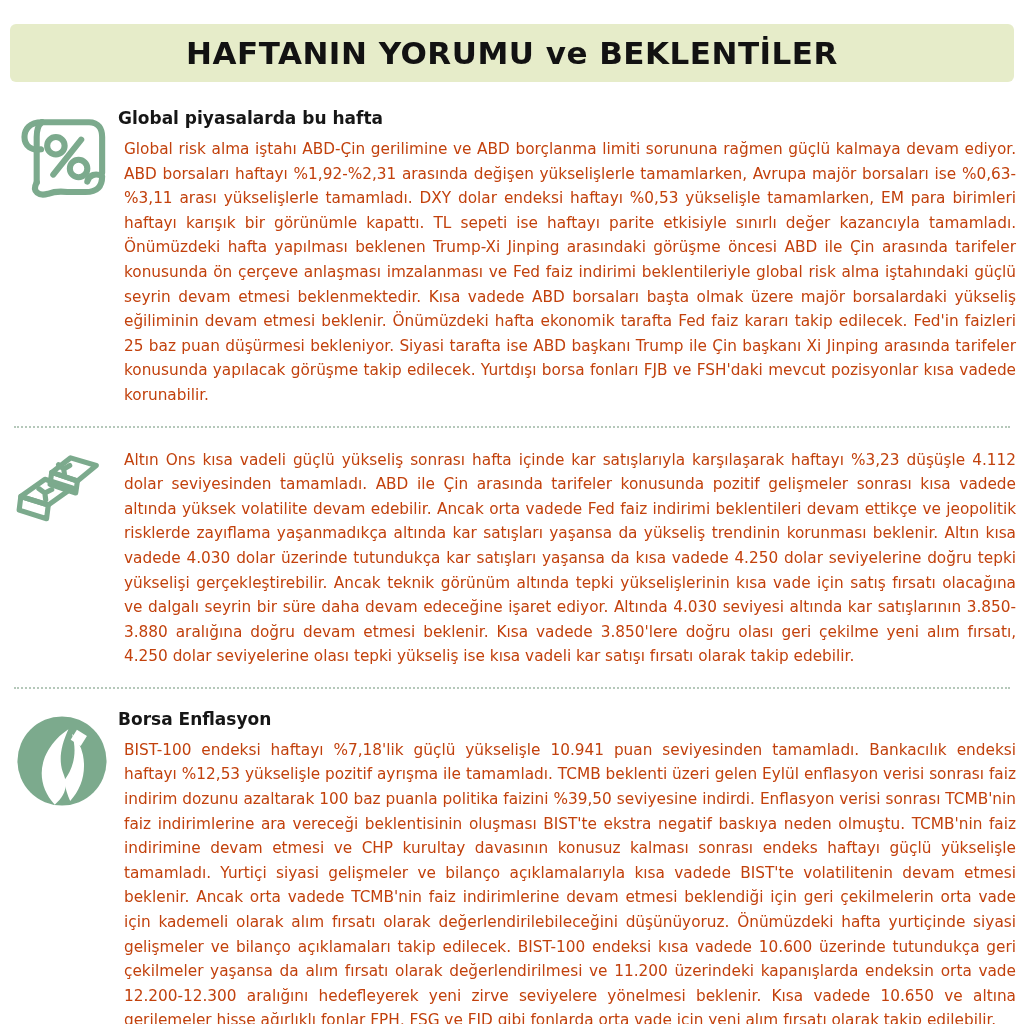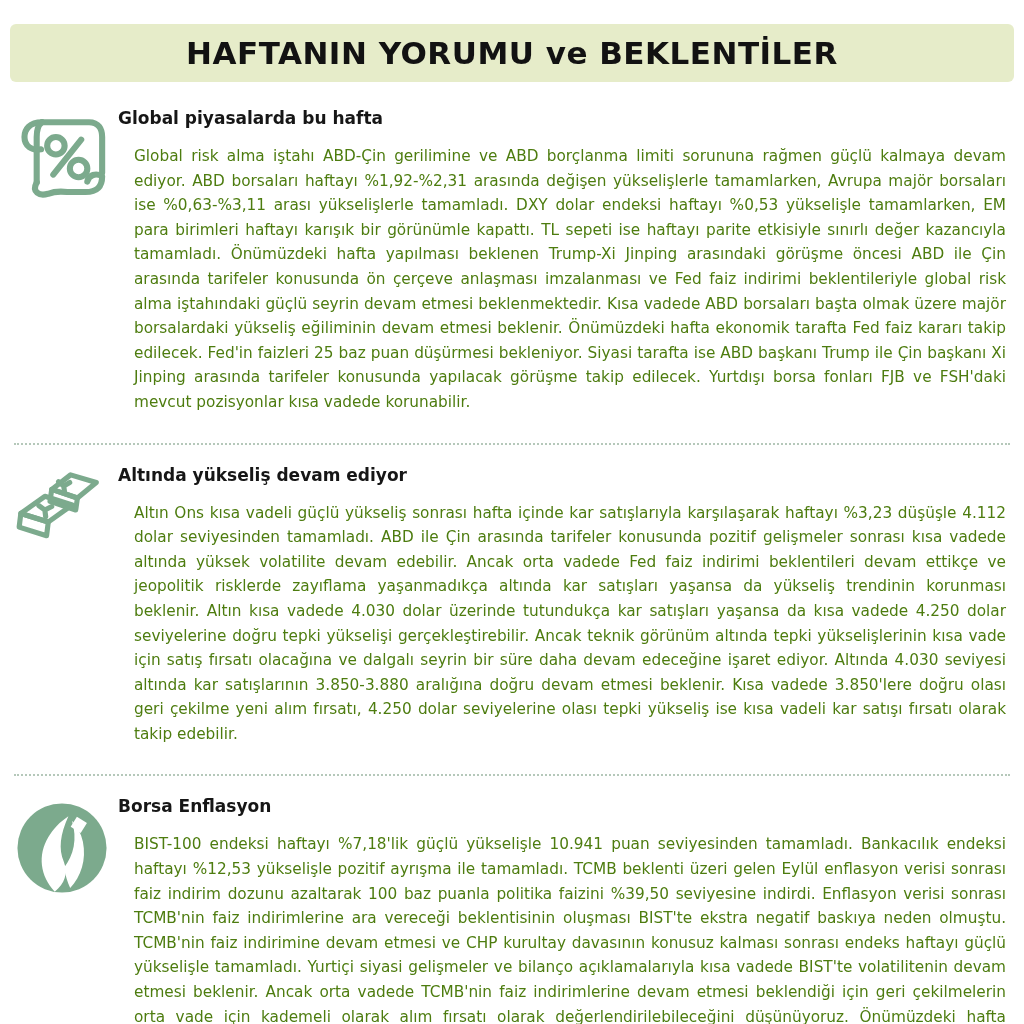--- a/index.html
+++ b/index.html
@@ -22,21 +22,21 @@
   .icon-col{
     width:112px;flex:0 0 112px;display:flex;justify-content:center;
     align-items:flex-start;padding-top:8px;
   }
   .icon-col svg{display:block;}
   .content-col{flex:1;min-width:0;}
   .sec-title{
     margin:6px 0 9px 0;font-size:17px;font-weight:bold;color:#161616;
   }
   .sec-body{
-    margin:16px;font-size:15.3px;line-height:24.6px;color:#4d7c0f;text-align:justify;
+    margin:6px;font-size:15.3px;line-height:24.6px;color:#c2410c;text-align:justify;
   }
   .divider{border:none;border-top:2px dotted #b5c8ba;margin:4px 14px;}
 
   .ic{stroke:#7caa8d;stroke-width:7;fill:none;stroke-linecap:round;stroke-linejoin:round;}
   .ic-thin{stroke:#7caa8d;stroke-width:6;fill:none;stroke-linecap:round;stroke-linejoin:round;}
 </style>
 </head>
 <body>
 
 <div class="page">
@@ -70,21 +70,20 @@
       <svg width="96" height="86" viewBox="0 0 112 96" class="ic-thin">
         <path d="M44 24 L66 7 L96 16 L74 34 Z"></path>
         <path d="M44 24 L74 34 L72 48 L42 38 Z"></path>
         <path d="M58 20 L52 15 M58 20 L65 16 M58 20 L59 27"></path>
         <path d="M8 52 L36 32 L68 42 L40 62 Z"></path>
         <path d="M8 52 L40 62 L38 78 L6 68 Z"></path>
         <path d="M36 48 L29 43 M36 48 L44 44 M36 48 L37 56"></path>
       </svg>
     </div>
     <div class="content-col">
-      <h2 class="sec-title">Altında yükseliş devam ediyor</h2>
       <p class="sec-body">Altın Ons kısa vadeli güçlü yükseliş sonrası hafta içinde kar satışlarıyla karşılaşarak haftayı %3,23 düşüşle 4.112 dolar seviyesinden tamamladı. ABD ile Çin arasında tarifeler konusunda pozitif gelişmeler sonrası kısa vadede altında yüksek volatilite devam edebilir. Ancak orta vadede Fed faiz indirimi beklentileri devam ettikçe ve jeopolitik risklerde zayıflama yaşanmadıkça altında kar satışları yaşansa da yükseliş trendinin korunması beklenir. Altın kısa vadede 4.030 dolar üzerinde tutundukça kar satışları yaşansa da kısa vadede 4.250 dolar seviyelerine doğru tepki yükselişi gerçekleştirebilir. Ancak teknik görünüm altında tepki yükselişlerinin kısa vade için satış fırsatı olacağına ve dalgalı seyrin bir süre daha devam edeceğine işaret ediyor. Altında 4.030 seviyesi altında kar satışlarının 3.850-3.880 aralığına doğru devam etmesi beklenir. Kısa vadede 3.850'lere doğru olası geri çekilme yeni alım fırsatı, 4.250 dolar seviyelerine olası tepki yükseliş ise kısa vadeli kar satışı fırsatı olarak takip edebilir.</p>
     </div>
   </div>
 
   <hr class="divider">
 
   <div class="section">
     <div class="icon-col">
       <svg width="100" height="100" viewBox="0 0 110 110">
         <circle cx="55" cy="55" r="49" fill="#7caa8d"></circle>

